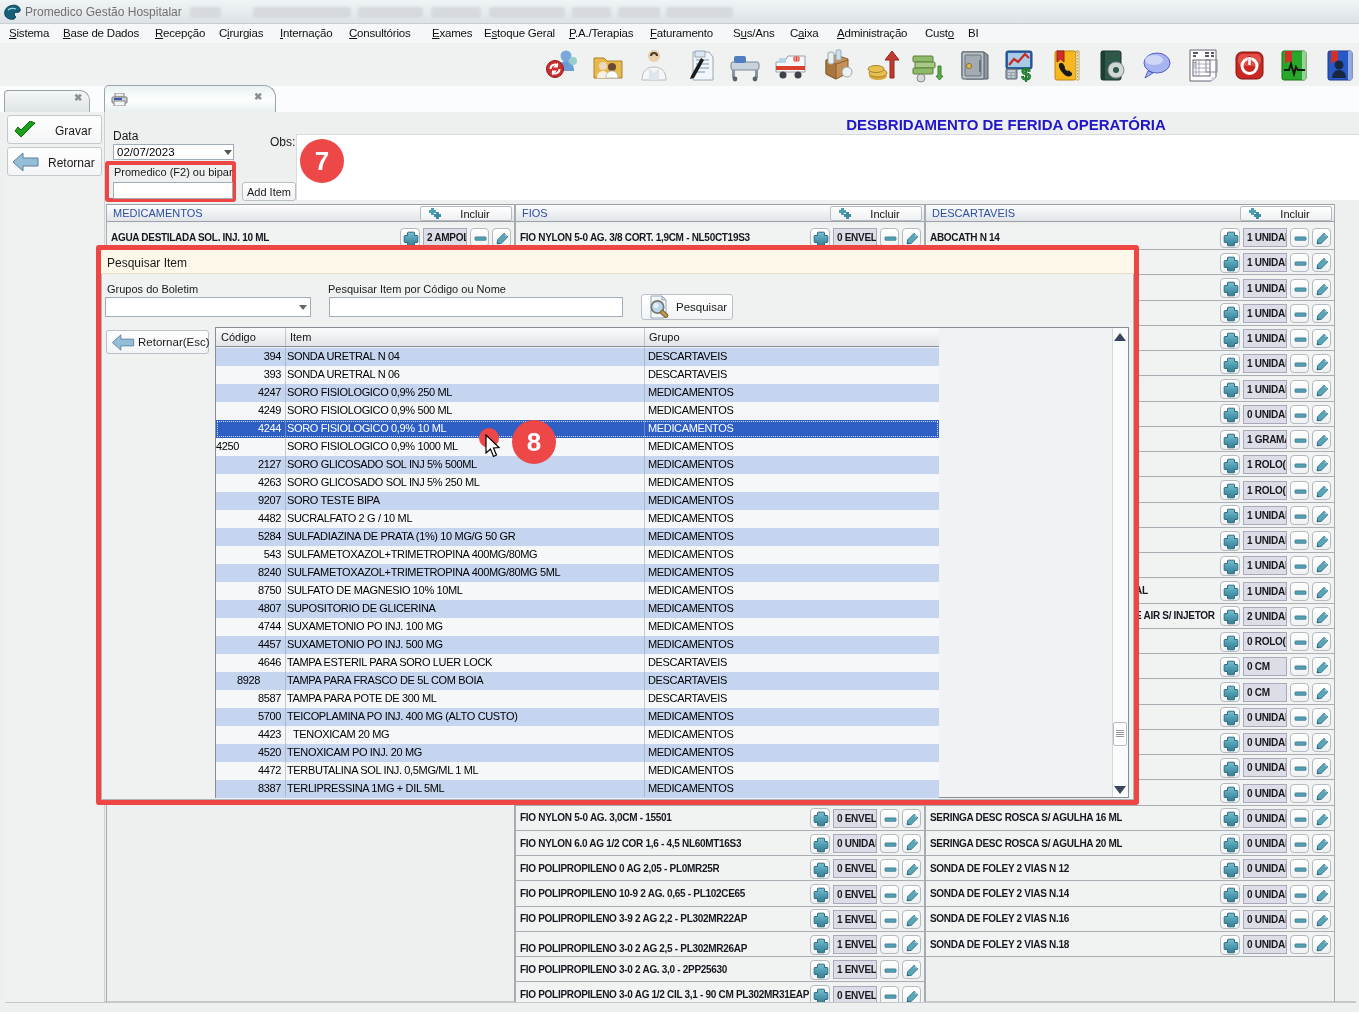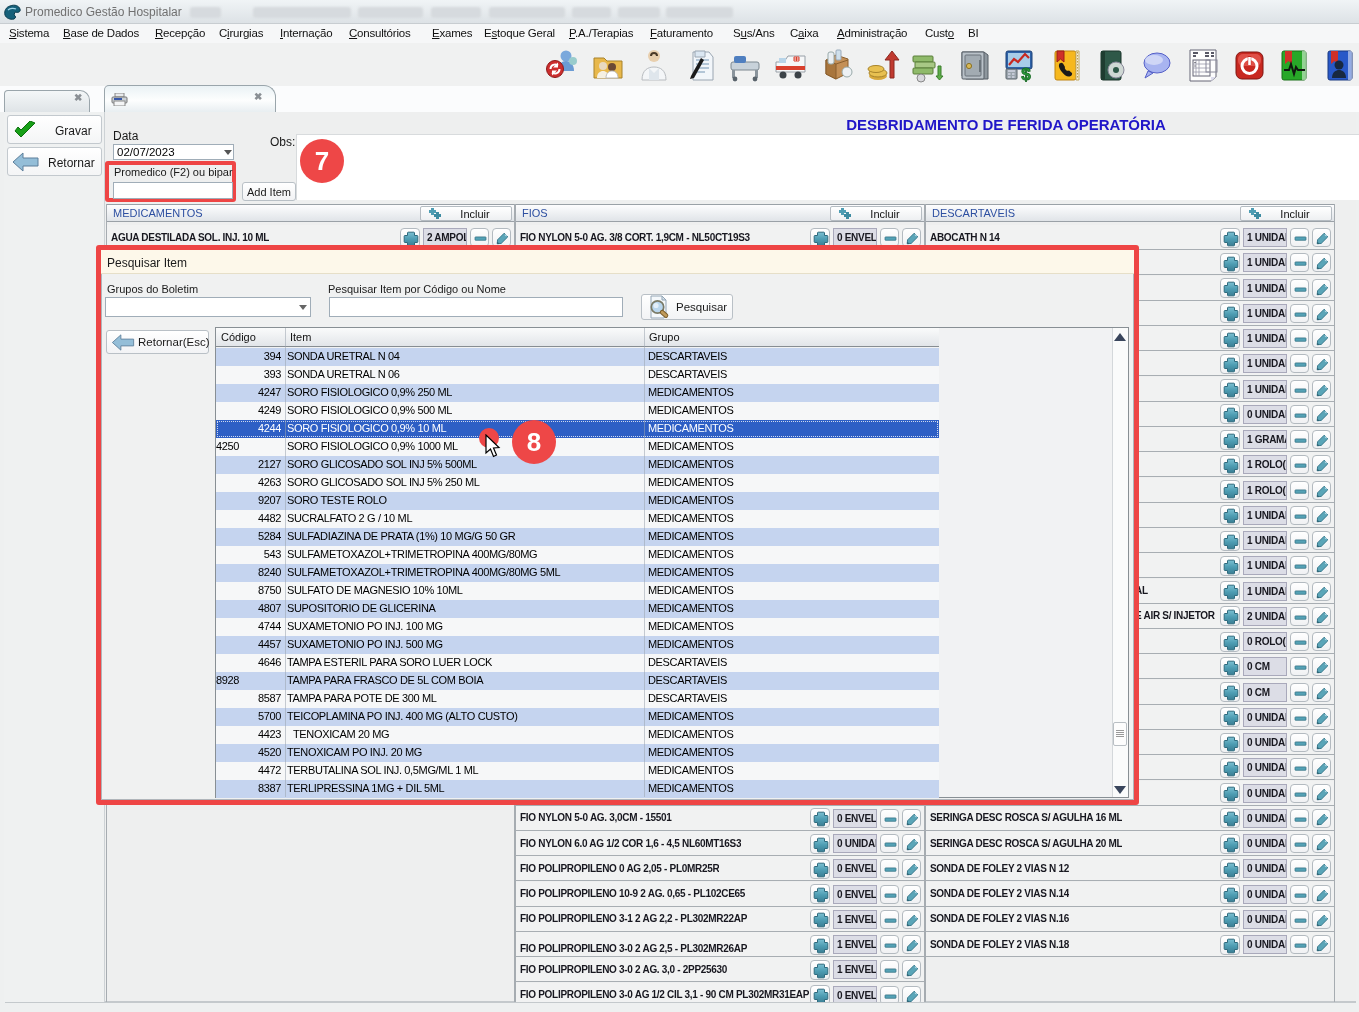--- a/index.html
+++ b/index.html
@@ -983,21 +983,21 @@
     </svg>
   </div>
 <div class="abs cbtn" style="left:902px;top:884.6px;width:19px;height:19px">
     <svg width="17" height="17" viewBox="0 0 17 17" style="position:absolute;left:1px;top:1px">
       <path d="M10.2 3.2 L13.8 6.8 L7.2 13.4 L3.2 13.8 L3.6 9.8 Z" fill="#5aa5b8" stroke="#37788c" stroke-width="1"></path>
       <path d="M3.2 13.8 L5.2 13.6 L3.45 11.9 Z" fill="#1f4f5e"></path>
       <path d="M11 4.6l1.6 1.6" stroke="#bfe0ea" stroke-width="1.2"></path>
     </svg>
   </div>
 <div class="abs row" style="left:516px;top:906.8px;width:408px;height:25.2px"></div>
-<div class="abs rowtxt" style="left:520px;top:913.2px;max-width:292px">FIO POLIPROPILENO 3-1 2 AG 2,2 - PL302MR22AP</div>
+<div class="abs rowtxt" style="left:520px;top:913.2px;max-width:292px">FIO POLIPROPILENO 3-9 2 AG 2,2 - PL302MR22AP</div>
 <div class="abs cbtn" style="left:810px;top:909.4px;width:20px;height:20px">
     <svg width="20" height="20" viewBox="0 0 20 20" style="position:absolute;left:0;top:0">
       <defs>
         <linearGradient id="tg" x1="0" y1="0" x2="0" y2="1">
           <stop offset="0" stop-color="#7cc0d2"></stop>
           <stop offset="0.5" stop-color="#4e9db3"></stop>
           <stop offset="1" stop-color="#3a7e94"></stop>
         </linearGradient>
       </defs>
       <path d="M7.2 3.2h5.6a.7.7 0 0 1 .7.7V6.5H16.1a.7.7 0 0 1 .7.7v5.6a.7.7 0 0 1-.7.7H13.5V16.1a.7.7 0 0 1-.7.7H7.2a.7.7 0 0 1-.7-.7V13.5H3.9a.7.7 0 0 1-.7-.7V7.2a.7.7 0 0 1 .7-.7H6.5V3.9a.7.7 0 0 1 .7-.7Z" fill="url(#tg)" stroke="#2e6b7e" stroke-width="1"></path>
@@ -1920,21 +1920,21 @@
 <div class="abs prow pblue" style="left:216px;top:456px;width:723px;"></div>
 <div class="abs prow" style="left:216px;top:458px;width:65px;text-align:right;background:transparent;color:#000">2127</div>
 <div class="abs prow" style="left:287px;top:458px;width:350px;background:transparent;color:#000">SORO GLICOSADO SOL INJ 5%  500ML</div>
 <div class="abs prow" style="left:648px;top:458px;width:280px;background:transparent;color:#000">MEDICAMENTOS</div>
 <div class="abs prow pwhite" style="left:216px;top:474px;width:723px;"></div>
 <div class="abs prow" style="left:216px;top:476px;width:65px;text-align:right;background:transparent;color:#000">4263</div>
 <div class="abs prow" style="left:287px;top:476px;width:350px;background:transparent;color:#000">SORO GLICOSADO SOL INJ 5% 250 ML</div>
 <div class="abs prow" style="left:648px;top:476px;width:280px;background:transparent;color:#000">MEDICAMENTOS</div>
 <div class="abs prow pblue" style="left:216px;top:492px;width:723px;"></div>
 <div class="abs prow" style="left:216px;top:494px;width:65px;text-align:right;background:transparent;color:#000">9207</div>
-<div class="abs prow" style="left:287px;top:494px;width:350px;background:transparent;color:#000">SORO TESTE ROLO</div>
+<div class="abs prow" style="left:287px;top:494px;width:350px;background:transparent;color:#000">SORO TESTE BIPA</div>
 <div class="abs prow" style="left:648px;top:494px;width:280px;background:transparent;color:#000">MEDICAMENTOS</div>
 <div class="abs prow pwhite" style="left:216px;top:510px;width:723px;"></div>
 <div class="abs prow" style="left:216px;top:512px;width:65px;text-align:right;background:transparent;color:#000">4482</div>
 <div class="abs prow" style="left:287px;top:512px;width:350px;background:transparent;color:#000">SUCRALFATO 2 G / 10 ML</div>
 <div class="abs prow" style="left:648px;top:512px;width:280px;background:transparent;color:#000">MEDICAMENTOS</div>
 <div class="abs prow pblue" style="left:216px;top:528px;width:723px;"></div>
 <div class="abs prow" style="left:216px;top:530px;width:65px;text-align:right;background:transparent;color:#000">5284</div>
 <div class="abs prow" style="left:287px;top:530px;width:350px;background:transparent;color:#000">SULFADIAZINA DE PRATA (1%) 10 MG/G 50 GR</div>
 <div class="abs prow" style="left:648px;top:530px;width:280px;background:transparent;color:#000">MEDICAMENTOS</div>
 <div class="abs prow pwhite" style="left:216px;top:546px;width:723px;"></div>
@@ -1959,21 +1959,21 @@
 <div class="abs prow" style="left:648px;top:620px;width:280px;background:transparent;color:#000">MEDICAMENTOS</div>
 <div class="abs prow pblue" style="left:216px;top:636px;width:723px;"></div>
 <div class="abs prow" style="left:216px;top:638px;width:65px;text-align:right;background:transparent;color:#000">4457</div>
 <div class="abs prow" style="left:287px;top:638px;width:350px;background:transparent;color:#000">SUXAMETONIO PO INJ. 500 MG</div>
 <div class="abs prow" style="left:648px;top:638px;width:280px;background:transparent;color:#000">MEDICAMENTOS</div>
 <div class="abs prow pwhite" style="left:216px;top:654px;width:723px;"></div>
 <div class="abs prow" style="left:216px;top:656px;width:65px;text-align:right;background:transparent;color:#000">4646</div>
 <div class="abs prow" style="left:287px;top:656px;width:350px;background:transparent;color:#000">TAMPA ESTERIL PARA SORO LUER LOCK</div>
 <div class="abs prow" style="left:648px;top:656px;width:280px;background:transparent;color:#000">DESCARTAVEIS</div>
 <div class="abs prow pblue" style="left:216px;top:672px;width:723px;"></div>
-<div class="abs prow" style="left:216px;top:674px;width:65px;text-align:left;background:transparent;color:#000">8928</div>
+<div class="abs prow" style="left:216px;top:674px;width:65px;text-align:center;background:transparent;color:#000">8928</div>
 <div class="abs prow" style="left:287px;top:674px;width:350px;background:transparent;color:#000">TAMPA PARA FRASCO DE 5L COM BOIA</div>
 <div class="abs prow" style="left:648px;top:674px;width:280px;background:transparent;color:#000">DESCARTAVEIS</div>
 <div class="abs prow pwhite" style="left:216px;top:690px;width:723px;"></div>
 <div class="abs prow" style="left:216px;top:692px;width:65px;text-align:right;background:transparent;color:#000">8587</div>
 <div class="abs prow" style="left:287px;top:692px;width:350px;background:transparent;color:#000">TAMPA PARA POTE DE 300 ML</div>
 <div class="abs prow" style="left:648px;top:692px;width:280px;background:transparent;color:#000">DESCARTAVEIS</div>
 <div class="abs prow pblue" style="left:216px;top:708px;width:723px;"></div>
 <div class="abs prow" style="left:216px;top:710px;width:65px;text-align:right;background:transparent;color:#000">5700</div>
 <div class="abs prow" style="left:287px;top:710px;width:350px;background:transparent;color:#000">TEICOPLAMINA  PO INJ. 400 MG (ALTO CUSTO)</div>
 <div class="abs prow" style="left:648px;top:710px;width:280px;background:transparent;color:#000">MEDICAMENTOS</div>

